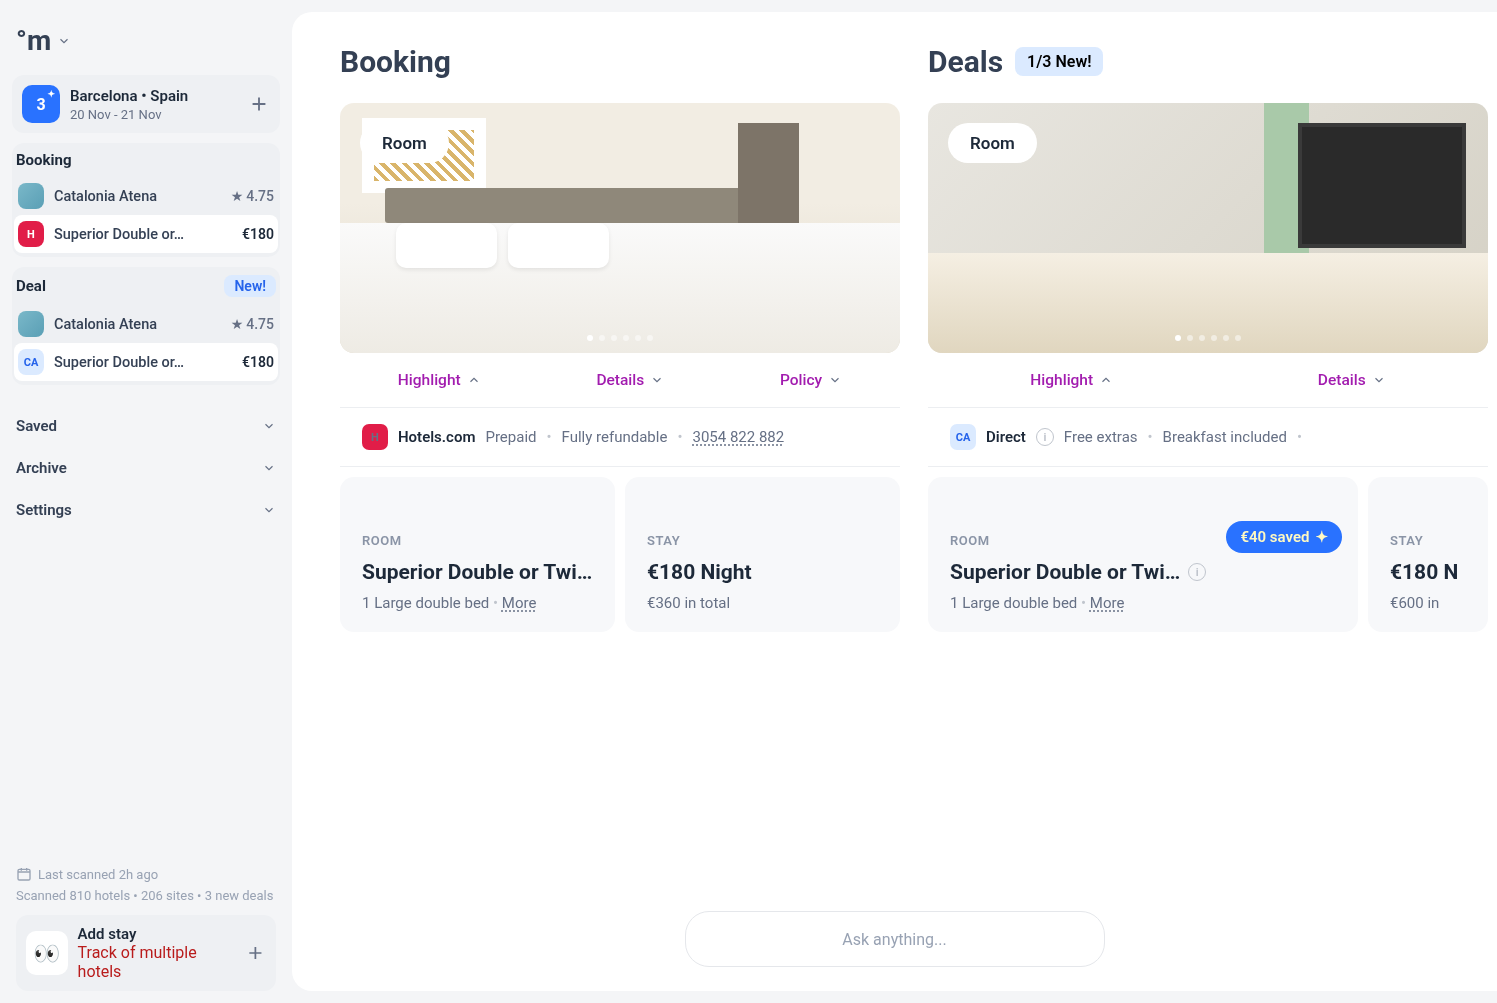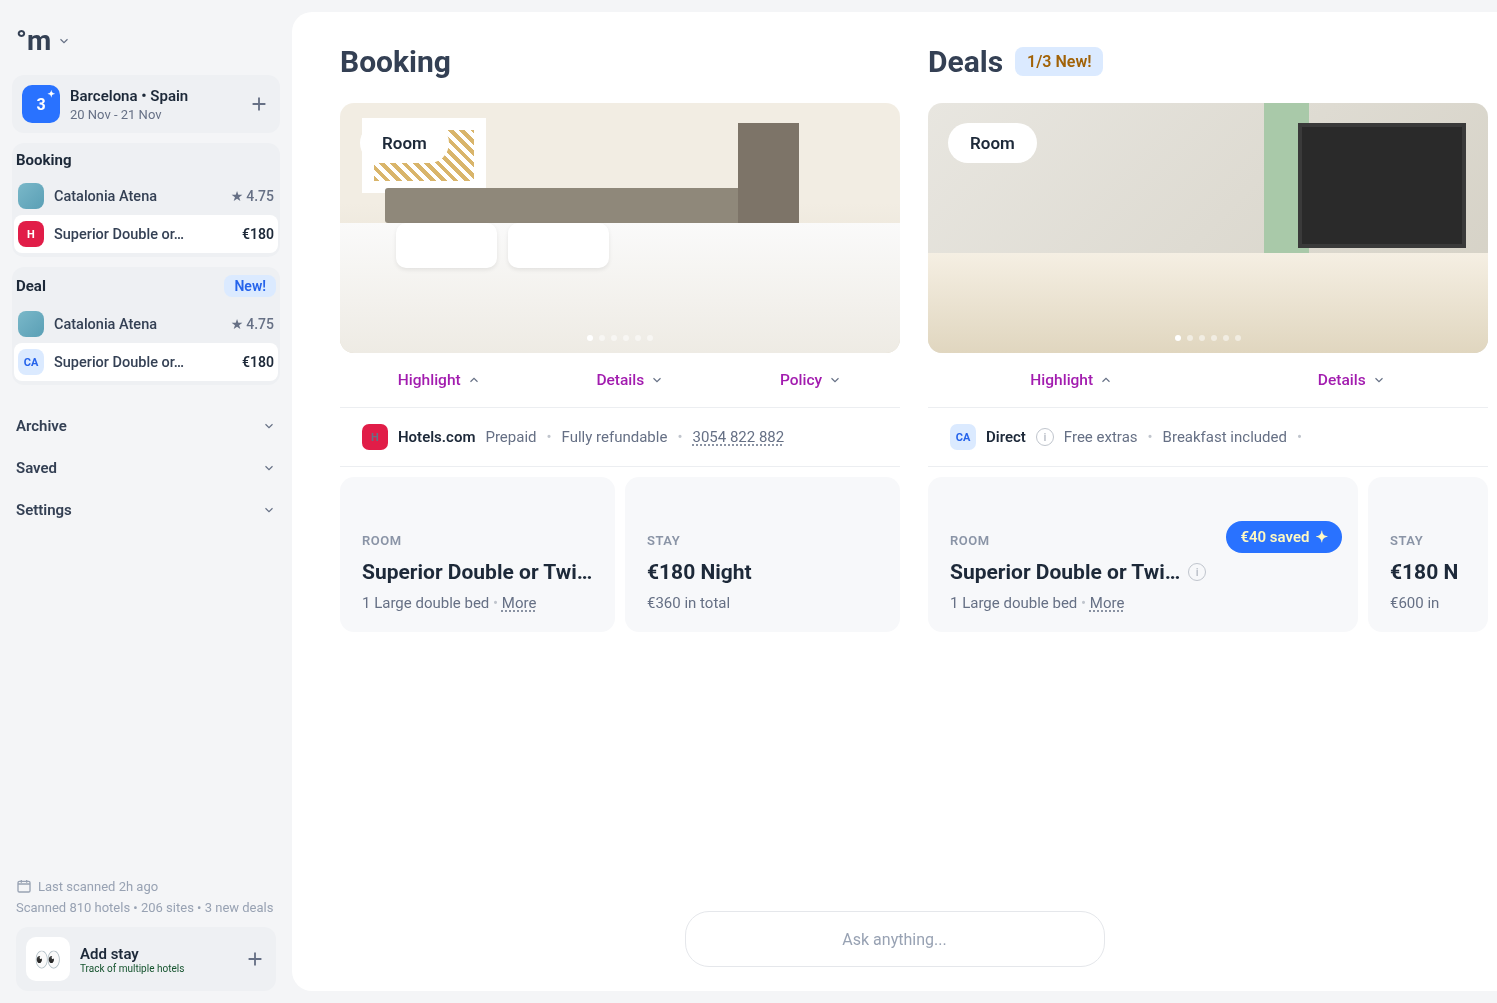--- a/index.html
+++ b/index.html
@@ -35,31 +35,31 @@
 
 .nav-list { margin-top: 10px; }
 .nav-item { display:flex; align-items:center; justify-content: space-between; padding: 12px 4px; font-weight:600; font-size:15px; color:#344054; }
 
 .sidebar-footer { margin-top: auto; font-size: 13px; color: #98a2b3; padding: 0 4px; }
 .foot-line { display:flex; align-items:center; gap:6px; margin-bottom:6px; }
 .foot-stats { font-size: 13px; color:#98a2b3; margin-bottom: 12px; }
 .add-stay { display:flex; align-items:center; gap:10px; background:#eef0f3; border-radius:12px; padding: 10px; }
 .add-stay-ic { width: 44px; height: 44px; background:#fff; border-radius:10px; display:flex; align-items:center; justify-content:center; font-size: 22px; }
 .add-stay-title { font-weight:600; font-size:15px; color:#1d2939; }
-.add-stay-sub { font-size:10px; color:#14532d; }
+.add-stay-sub { font-size:16px; color:#b91c1c; }
 .add-stay .plus-ic { margin-left:auto; }
 
 
 .main { flex:1; background:#fff; border-radius: 20px 0 0 20px; margin: 12px 0 12px 0; display:flex; overflow:hidden; position:relative; }
 .content { flex:1; padding: 32px 0 0 48px; overflow:hidden; }
 .columns { display:flex; gap: 28px; }
 .col { width: 560px; flex: 0 0 560px; }
 .col-h { display:flex; align-items:center; gap:12px; margin-bottom: 24px; }
 .col-title { font-size: 30px; font-weight: 700; color:#344054; }
-.deals-badge { background:#dbeaff; color:#a16207; padding: 5px 12px; border-radius: 8px; font-size:16px; font-weight:600; }
+.deals-badge { background:#dbeaff; color:#000000; padding: 5px 12px; border-radius: 8px; font-size:16px; font-weight:600; }
 
 .hero { height: 250px; border-radius: 14px; position:relative; overflow:hidden; margin-bottom: 0; }
 .hero.booking { background: linear-gradient(to bottom, #f2ede3 0%, #f2ede3 40%, #e8e2d5 70%, #dcd4c3 100%); }
 .hero.deal { background: linear-gradient(135deg, #e8e6e0 0%, #d4d0c4 100%); }
 .room-pill { position:absolute; top: 20px; left: 20px; background:#fff; padding: 10px 22px; border-radius: 22px; font-weight:600; font-size:17px; }
 .dots { position:absolute; bottom: 12px; left:50%; transform:translateX(-50%); display:flex; gap:6px; }
 .dot { width:6px; height:6px; border-radius:50%; background:#fff; opacity:.5; }
 .dot.on { opacity:1; }
 
 
@@ -148,27 +148,27 @@
     </div>
     <div class="item-row active">
       <div class="item-ic ic-ca">CA</div>
       <span class="item-label">Superior Double or…</span>
       <span class="item-right price">€180</span>
     </div>
   </div>
 
   <div class="nav-list">
     <div class="nav-item">
-      <span>Archive</span>
+      <span>Saved</span>
       <svg class="chev" viewBox="0 0 24 24" fill="none" stroke-width="2">
           <path d="M6 9l6 6 6-6"></path>
         </svg>
     </div>
     <div class="nav-item">
-      <span>Saved</span>
+      <span>Archive</span>
       <svg class="chev" viewBox="0 0 24 24" fill="none" stroke-width="2">
           <path d="M6 9l6 6 6-6"></path>
         </svg>
     </div>
     <div class="nav-item">
       <span>Settings</span>
       <svg class="chev" viewBox="0 0 24 24" fill="none" stroke-width="2">
           <path d="M6 9l6 6 6-6"></path>
         </svg>
     </div>

